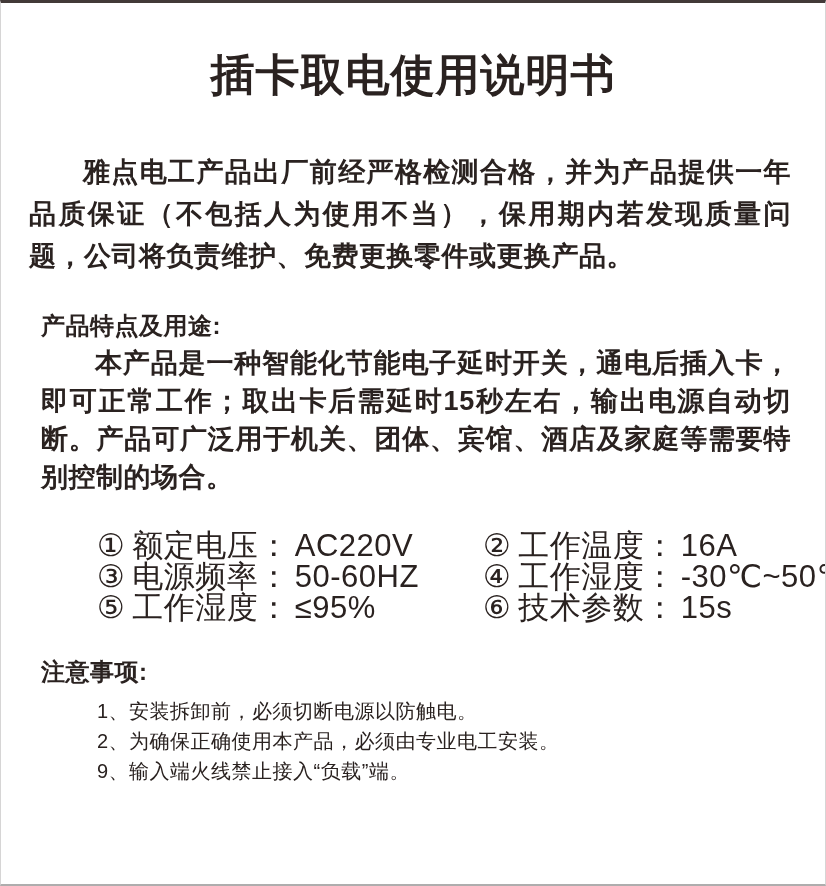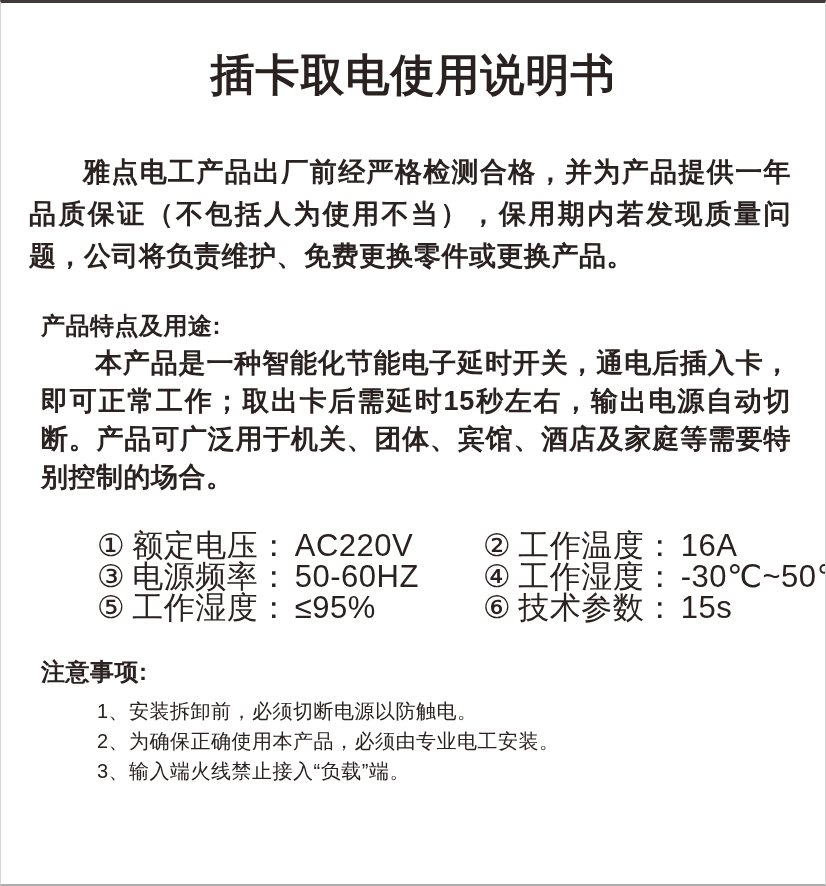--- a/index.html
+++ b/index.html
@@ -114,17 +114,17 @@
         <span class="spec-num">⑥</span><span class="spec-label">技术参数：</span><span class="spec-value">15s</span>
       </div>
     </div>
   </div>
 
   <div class="block">
     <div class="block-heading">注意事项:</div>
     <div class="notes-list">
       <p class="note-line">1、安装拆卸前，必须切断电源以防触电。</p>
       <p class="note-line">2、为确保正确使用本产品，必须由专业电工安装。</p>
-      <p class="note-line">3、输入端火线禁止接入“负载”端。</p>
+      <p class="note-line">9、输入端火线禁止接入“负载”端。</p>
     </div>
   </div>
 
 </div>
 
 </body></html>

